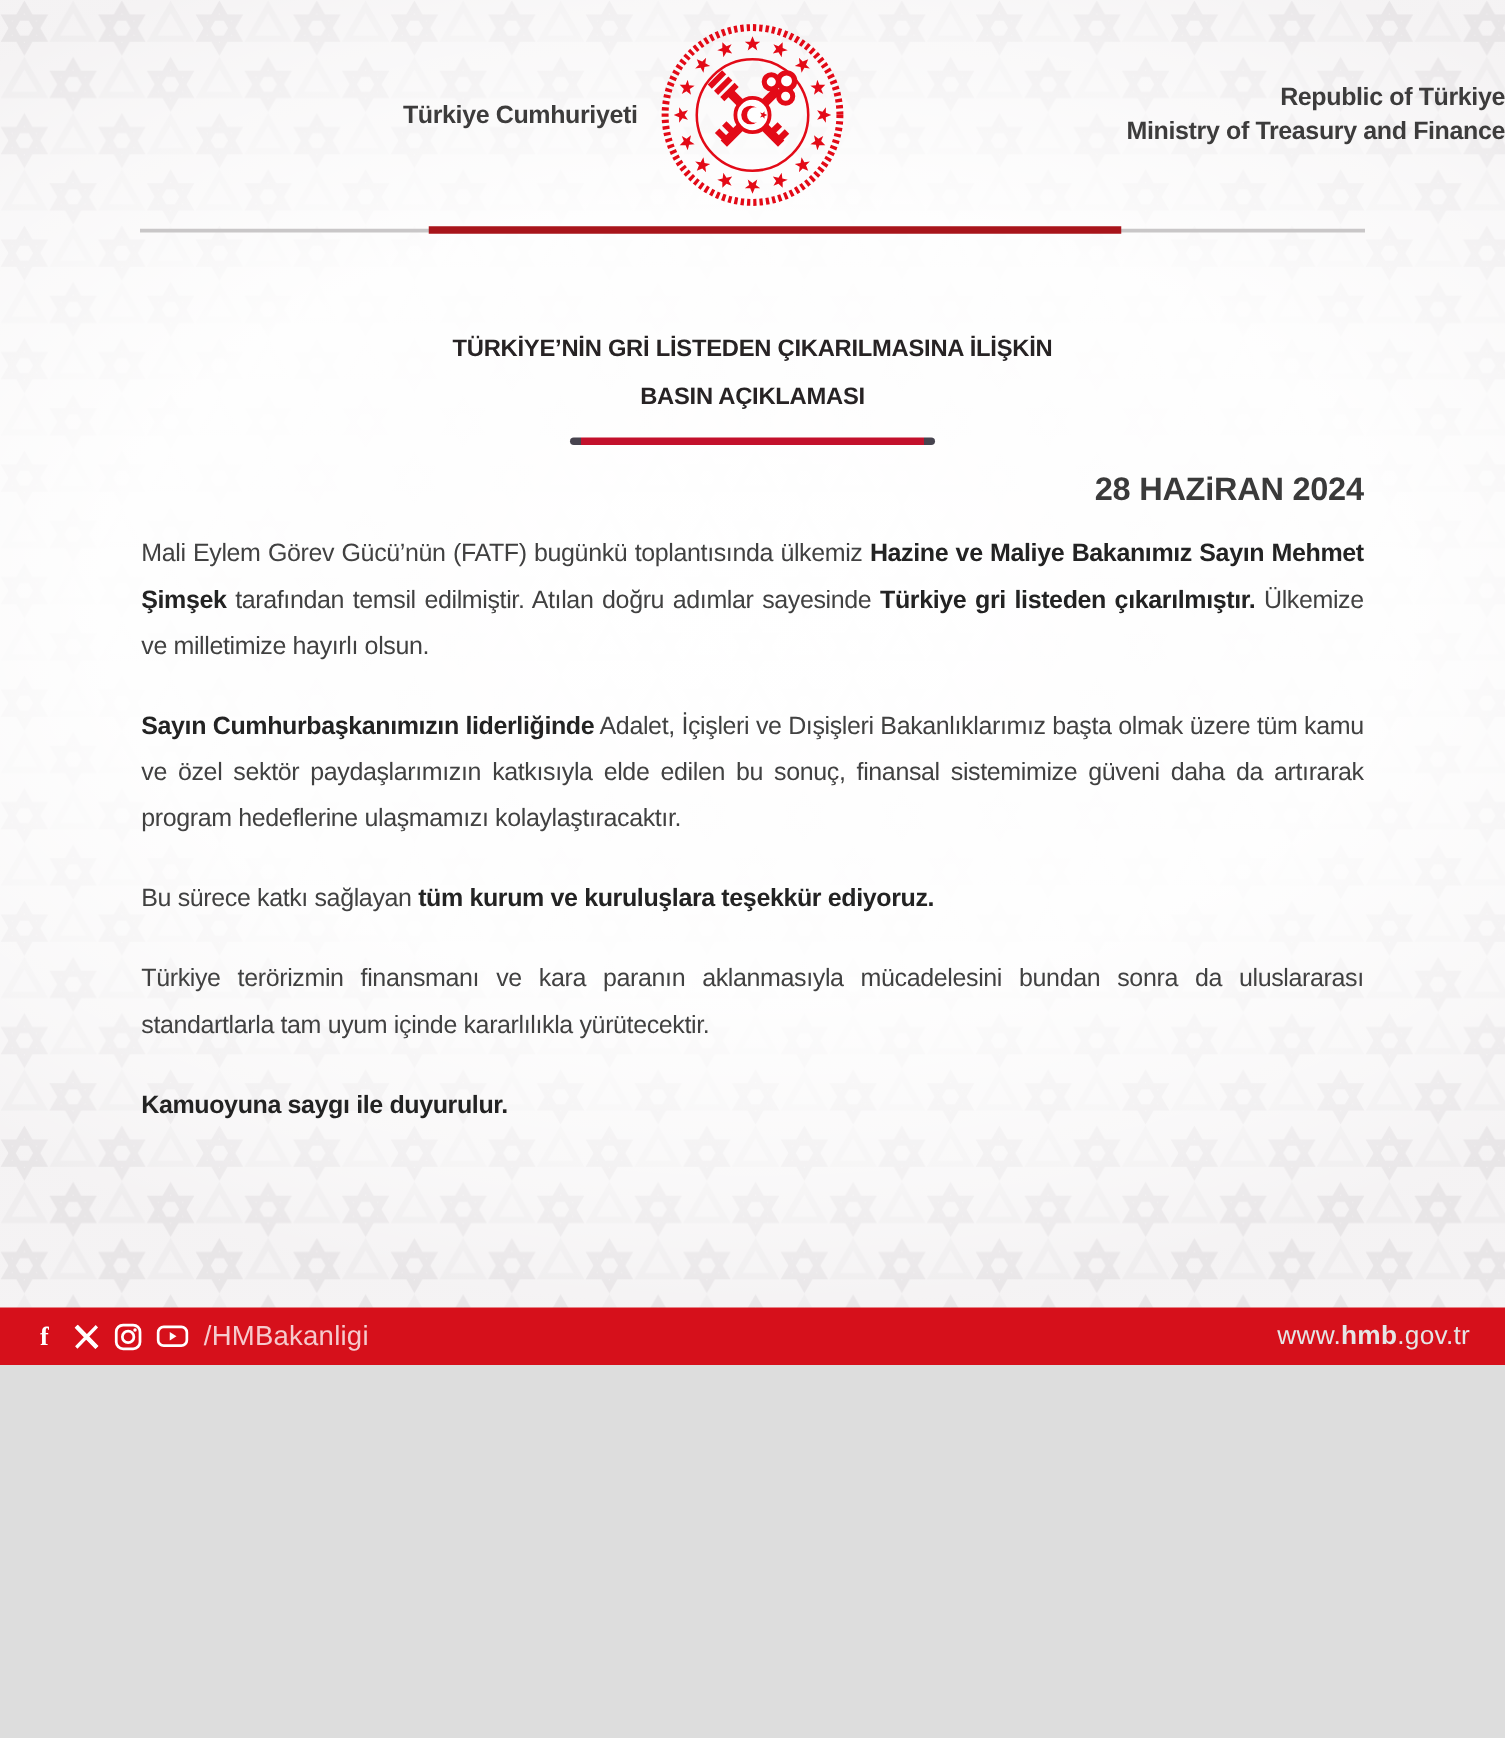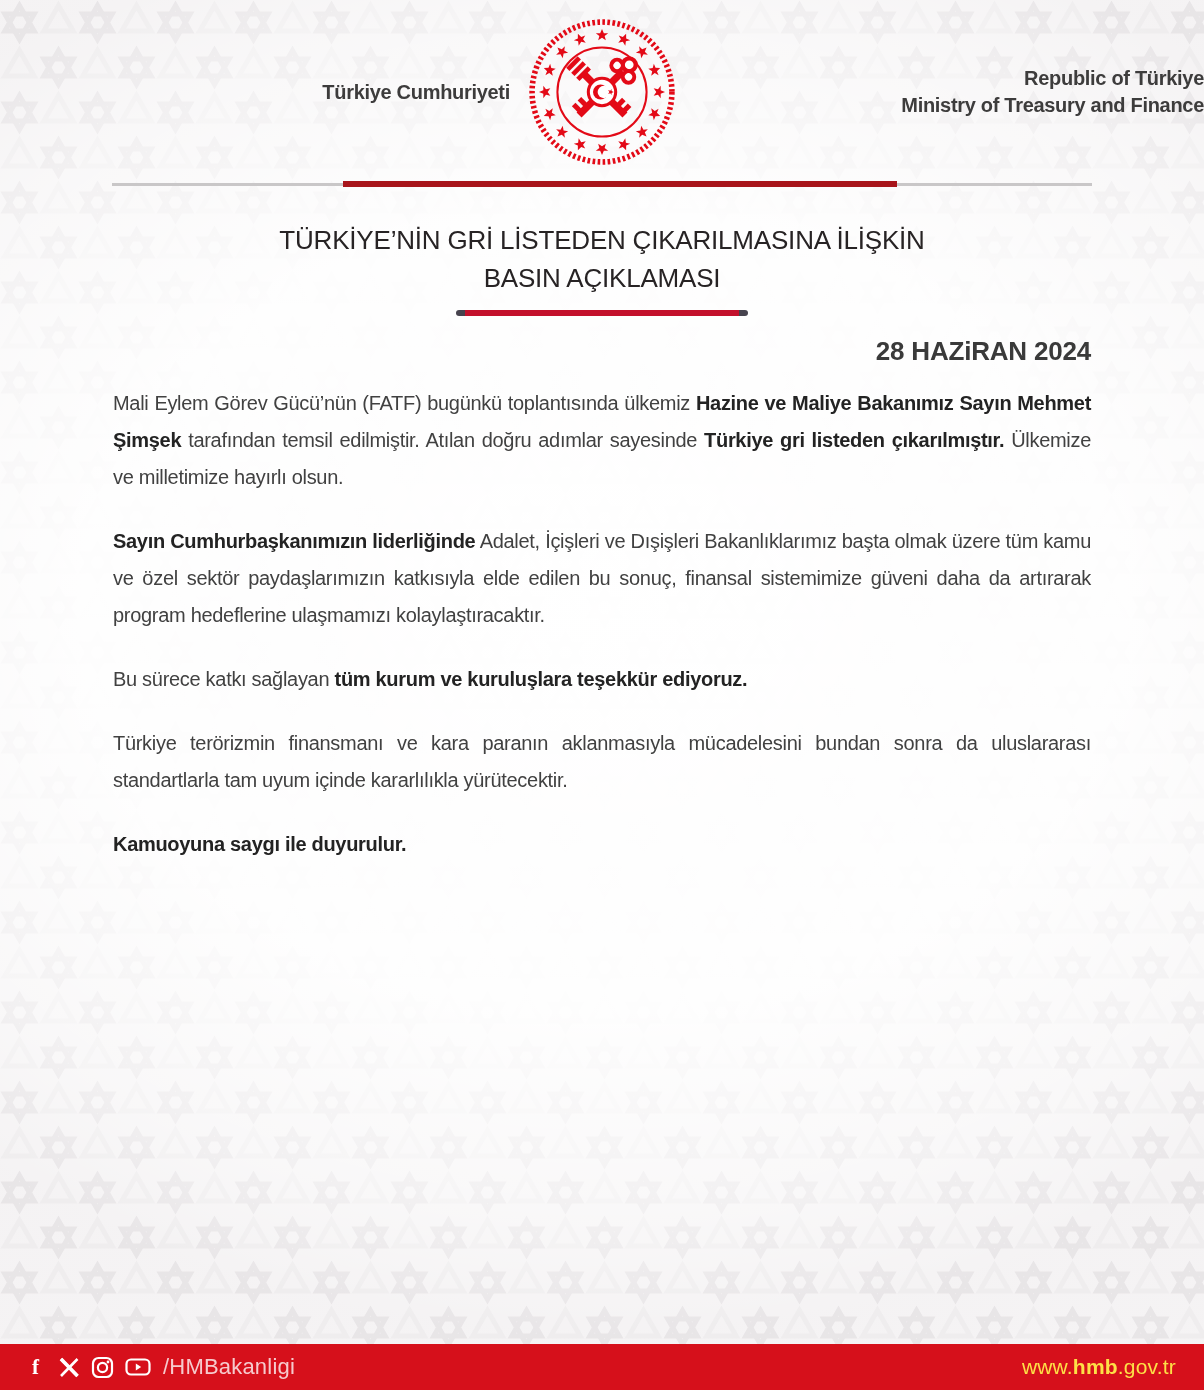--- a/index.html
+++ b/index.html
@@ -15,21 +15,21 @@
     --header-text-color:#3d3c3c;
     --bg-color:#f4f2f3;
     --pattern-line:#e7e4e6;
     --date-color:#3a3a3a;
     --footer-dim:rgba(255,255,255,0.78);
   }
   *{margin:0;padding:0;box-sizing:border-box;}
   html,body{background:#ddd;}
   .page{
     position:relative;
-    width:1204px;height:1390px;
+    width:1204px;height:1092px;
     margin:0 auto;
     background:var(--bg-color);
     overflow:hidden;
     font-family:"Liberation Sans","DejaVu Sans",sans-serif;
   }
   .bg-pattern{position:absolute;inset:0;width:100%;height:100%;}
   .bg-fade{
     position:absolute;inset:0;
     background:radial-gradient(ellipse 78% 52% at 50% 44%,
       rgba(255,255,255,0.98) 0%,
@@ -50,24 +50,24 @@
   .emblem{width:152px;height:152px;flex:0 0 152px;}
   .ems{stroke:var(--brand-red);fill:none;}
   .emf{fill:var(--brand-red);}
   .emw{fill:#ffffff;}
   
   .divider{position:relative;height:8px;margin-top:13px;}
   .divider .gray{position:absolute;left:112px;right:112px;top:2px;height:3px;background:var(--divider-gray);}
   .divider .red{position:absolute;left:343px;width:554px;top:0;height:6px;background:var(--divider-red);}
   
   .title{
-    margin:32px 60px 0;
+    margin:72px 60px 0;
     text-align:center;
     color:var(--title-color);
-    font-size:26px;line-height:38px;font-weight:normal;letter-spacing:-0.2px;
+    font-size:19px;line-height:38px;font-weight:bold;letter-spacing:-0.2px;
   }
   .title-underline{
     width:292px;height:6px;margin:13px auto 0;border-radius:3px;
     background:linear-gradient(90deg,
       var(--underline-cap) 0 9px,
       var(--underline-red) 9px calc(100% - 9px),
       var(--underline-cap) calc(100% - 9px) 100%);
   }
   
   .main{padding:0 113px;}
@@ -87,21 +87,21 @@
   
   .footer{
     position:absolute;left:0;right:0;bottom:0;height:46px;
     background:var(--footer-red);
     display:flex;align-items:center;justify-content:space-between;
     padding:0 28px;z-index:3;
   }
   .social{display:flex;align-items:center;gap:11px;}
   .social .icon{display:flex;align-items:center;}
   .social-handle{color:var(--footer-dim);font-size:22px;letter-spacing:0.2px;margin-left:1px;}
-  .site-url{color:#fde047;font-size:21px;letter-spacing:0.2px;}
+  .site-url{color:#e5e5e5;font-size:21px;letter-spacing:0.2px;}
   .site-url .b{font-weight:bold;}
 </style>
 </head>
 <body>
 
 <div class="page">
 
   <svg class="bg-pattern" xmlns="http://www.w3.org/2000/svg">
     <defs>
       <pattern id="geo" width="78" height="90" patternUnits="userSpaceOnUse">

